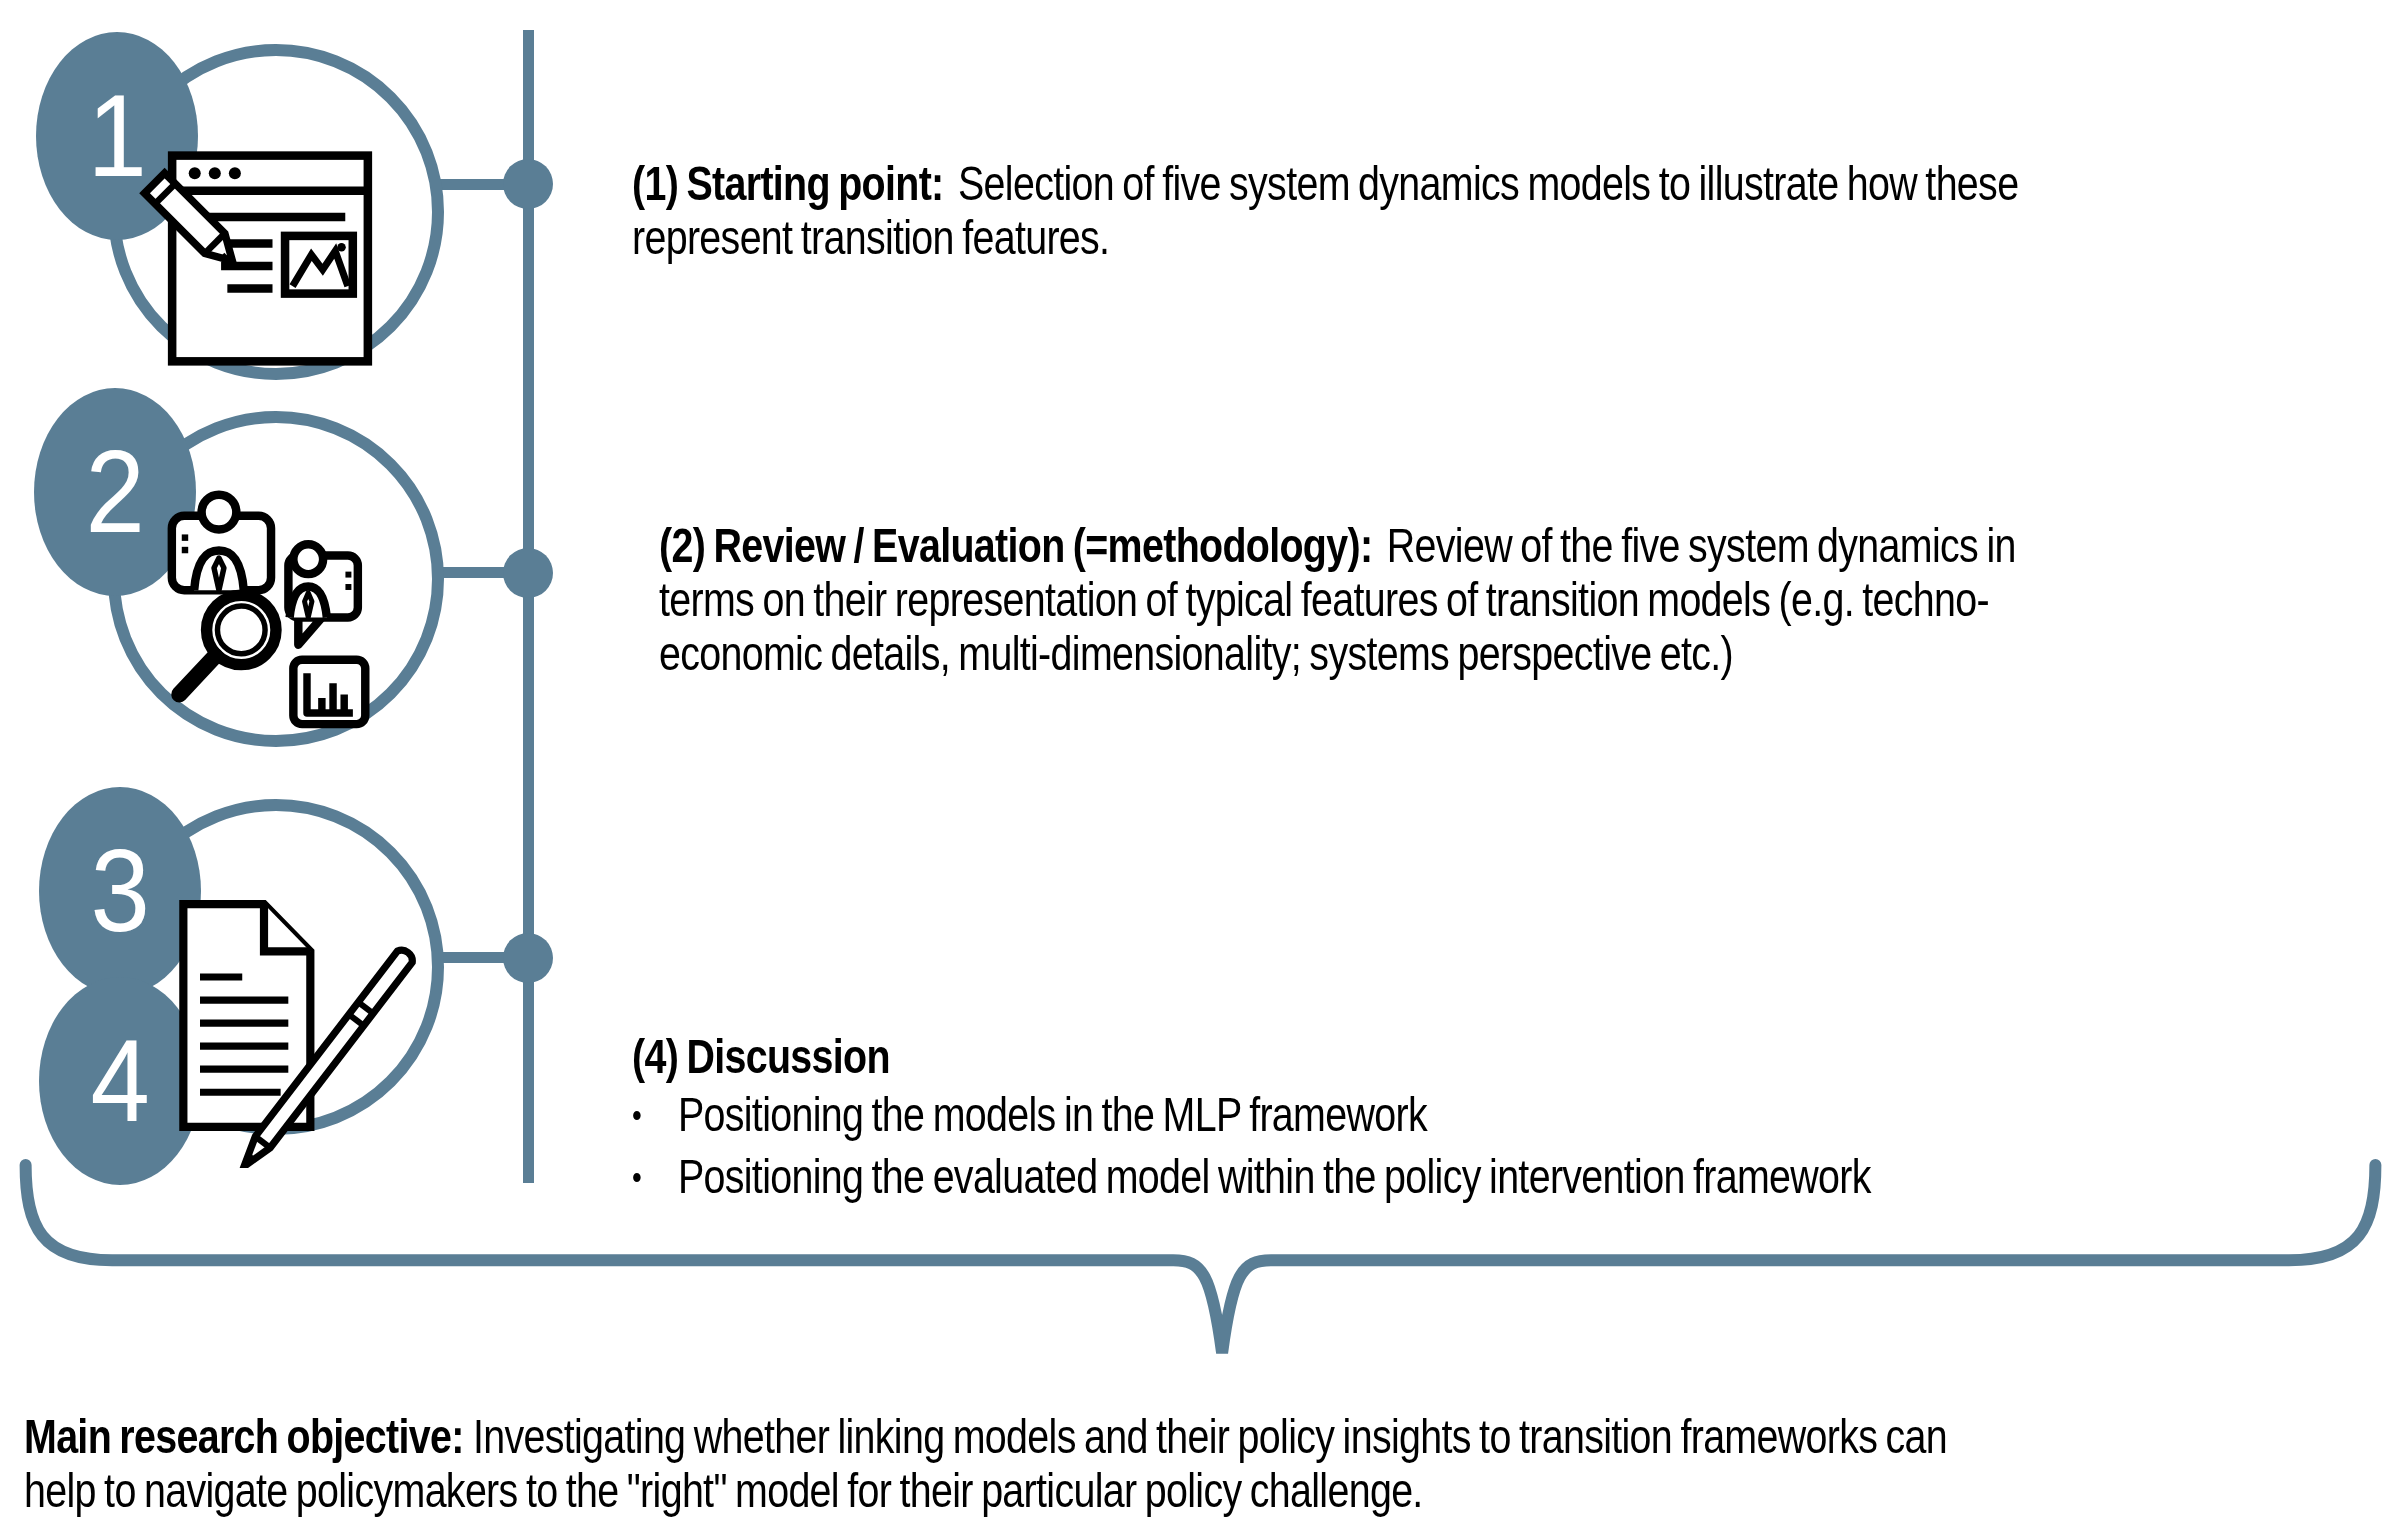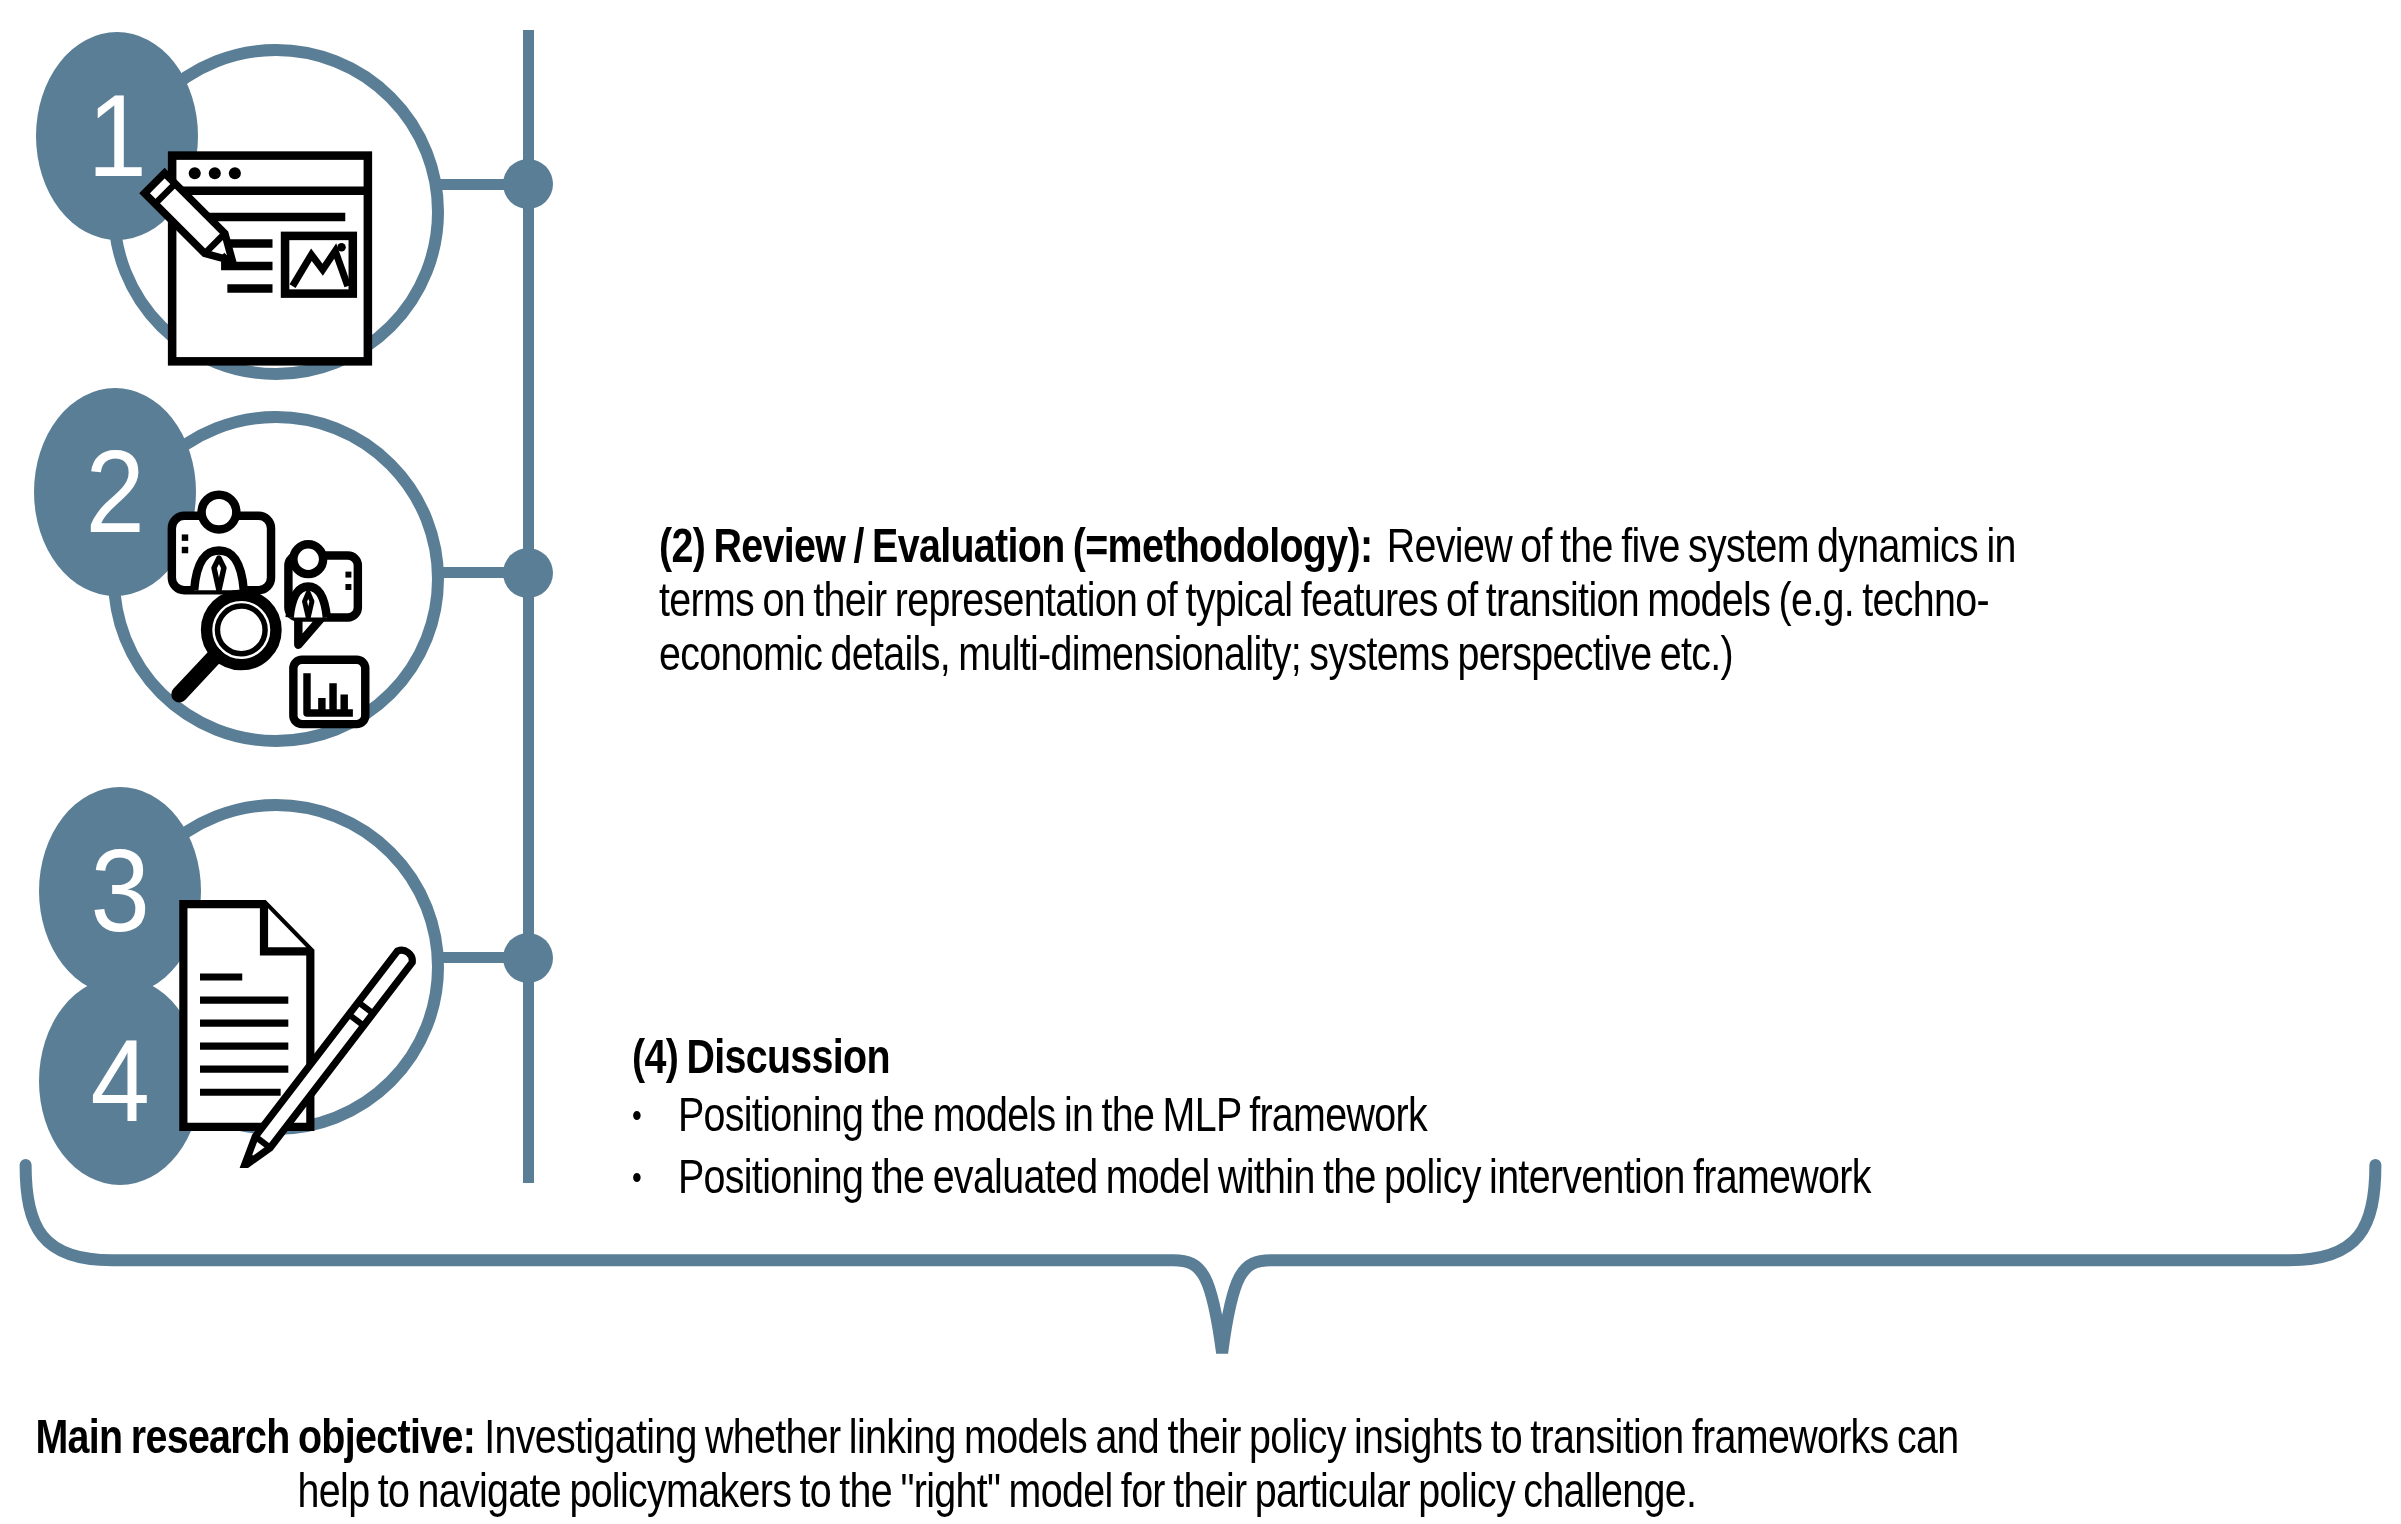--- a/index.html
+++ b/index.html
@@ -35,21 +35,21 @@
   
   .step-text { position:absolute; left:632px; width:1769px; font-size:48px; line-height:54px;
     letter-spacing:-0.8px; word-spacing:-2.4px; z-index:4; }
   .t1 { top:157px; } .t2 { top:519px;margin-left:27px; } .t3 { top:833px; } .t4 { top:1030px; }
   .nx { transform:scaleX(.82); transform-origin:0 50%; white-space:nowrap; }
   .step-text strong { font-weight:bold; margin-right:17.6px; }
   .bullets { margin:0; padding:0; }
   .bullet-line { display:flex; line-height:62px; }
   .bullet { width:56px; font-size:34px; flex:none; }
   .objective { position:absolute; left:24px; top:1410px; width:2373px; font-size:48px; line-height:54px;
-    letter-spacing:-0.8px; word-spacing:-2.4px; z-index:4;text-align:center; }
+    letter-spacing:-0.8px; word-spacing:-2.4px; z-index:4; }
   .objective strong { font-weight:bold; margin-right:11.2px; }
   
   .brace { position:absolute; left:0; top:1153px; width:2401px; height:224px; color:var(--accent); z-index:1; }
 </style>
 </head>
 <body>
 
 <div class="canvas">
 
   <div class="timeline"></div>
@@ -135,20 +135,24 @@
         <line x1="12.5" y1="78.5" x2="44" y2="78.5"></line>
       </g>
       <path d="M34.1 95.8 L89.6 23.4 A4.2 4.2 0 0 1 95.4 27.8 L39.9 100.2 L29.7 107.5 Z" fill="#fff" stroke-width="2.8"></path>
       <line x1="34.1" y1="95.8" x2="39.9" y2="100.2" stroke-width="2.4"></line>
       <line x1="74.3" y1="43.3" x2="80.1" y2="47.7" stroke-width="2.4"></line>
       <line x1="70.6" y1="48.1" x2="76.4" y2="52.5" stroke-width="2.4"></line>
       <path d="M29.7 107.5 L33.8 104 L31.6 101.4 Z" fill="#000" stroke="none"></path>
     </g>
   </svg>
 
+  <div class="step-text t1">
+    <div class="nx"><strong>(1) Starting point:</strong><span>Selection of five system dynamics models to illustrate how these</span></div>
+    <div class="nx"><span>represent transition features.</span></div>
+  </div>
 
   <div class="step-text t2">
     <div class="nx"><strong>(2) Review / Evaluation (=methodology):</strong><span>Review of the five system dynamics in</span></div>
     <div class="nx"><span>terms on their representation of typical features of transition models (e.g. techno-</span></div>
     <div class="nx"><span>economic details, multi-dimensionality; systems perspective etc.)</span></div>
   </div>
 
 
   <div class="step-text t4">
     <div class="nx"><strong>(4) Discussion</strong></div>

